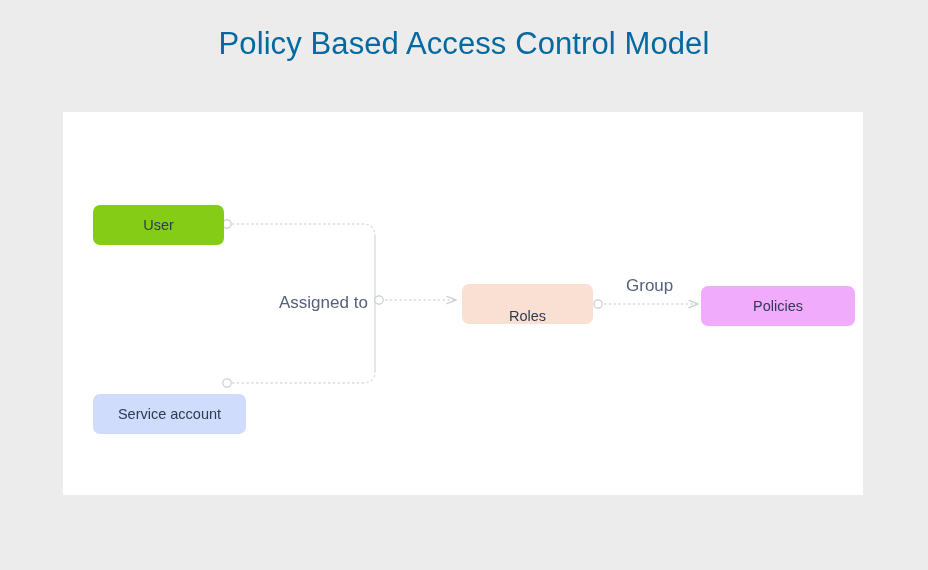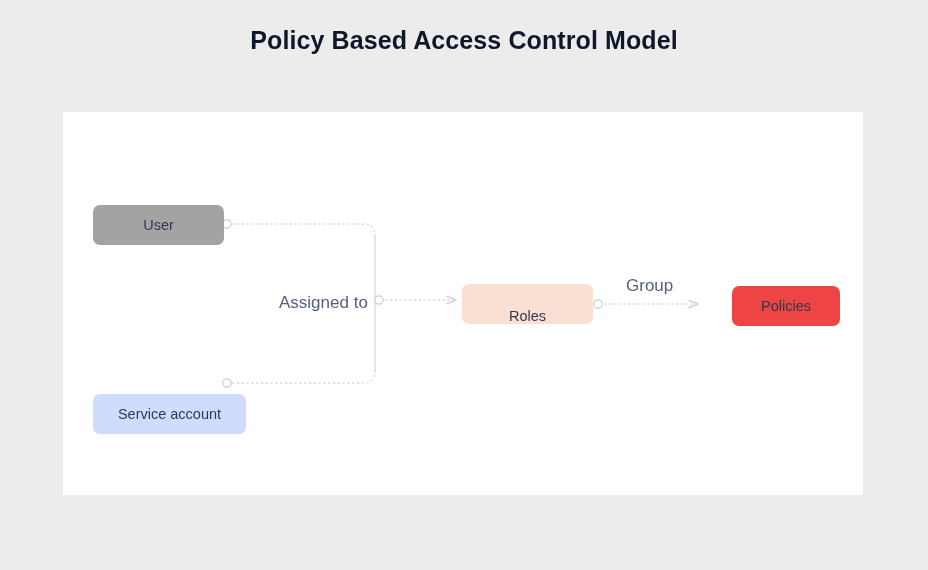--- a/index.html
+++ b/index.html
@@ -13,23 +13,23 @@
     font-family: "Liberation Sans", sans-serif;
     overflow: hidden;
     position: relative;
   }
   #page-title {
     position: absolute;
     left: 0;
     top: 26px;
     width: 928px;
     text-align: center;
-    font-size: 25px;
-    font-weight: 700;
-    color: #0f172a;
+    font-size: 31px;
+    font-weight: 400;
+    color: #0369a1;
     letter-spacing: 0.1px;
   }
   #canvas {
     position: absolute;
     left: 63px;
     top: 112px;
     width: 800px;
     height: 383px;
     background: #ffffff;
   }
@@ -49,44 +49,44 @@
     justify-content: center;
     font-size: 14.5px;
     color: #2e3a52;
     box-sizing: border-box;
   }
   .node-user {
     left: 93px;
     top: 205px;
     width: 131px;
     height: 40px;
-    background: #a3a3a3;
+    background: #84cc16;
   }
   .node-service-account {
     left: 93px;
     top: 363px;
     width: 153px;
     height: 40px;
     background: #cfdcfb;
     margin-top: 31px;
   }
   .node-roles {
     left: 462px;
     top: 284px;
     width: 131px;
     height: 40px;
     background: #fae0d3;
     align-items: flex-end;
   }
   .node-policies {
-    left: 732px;
+    left: 701px;
     top: 286px;
-    width: 108px;
+    width: 154px;
     height: 40px;
-    background: #ef4444;
+    background: #f0abfc;
   }
   .edge-label {
     position: absolute;
     font-size: 17px;
     color: #55607a;
     white-space: nowrap;
   }
   .label-assigned-to {
     left: 279px;
     top: 293px;

